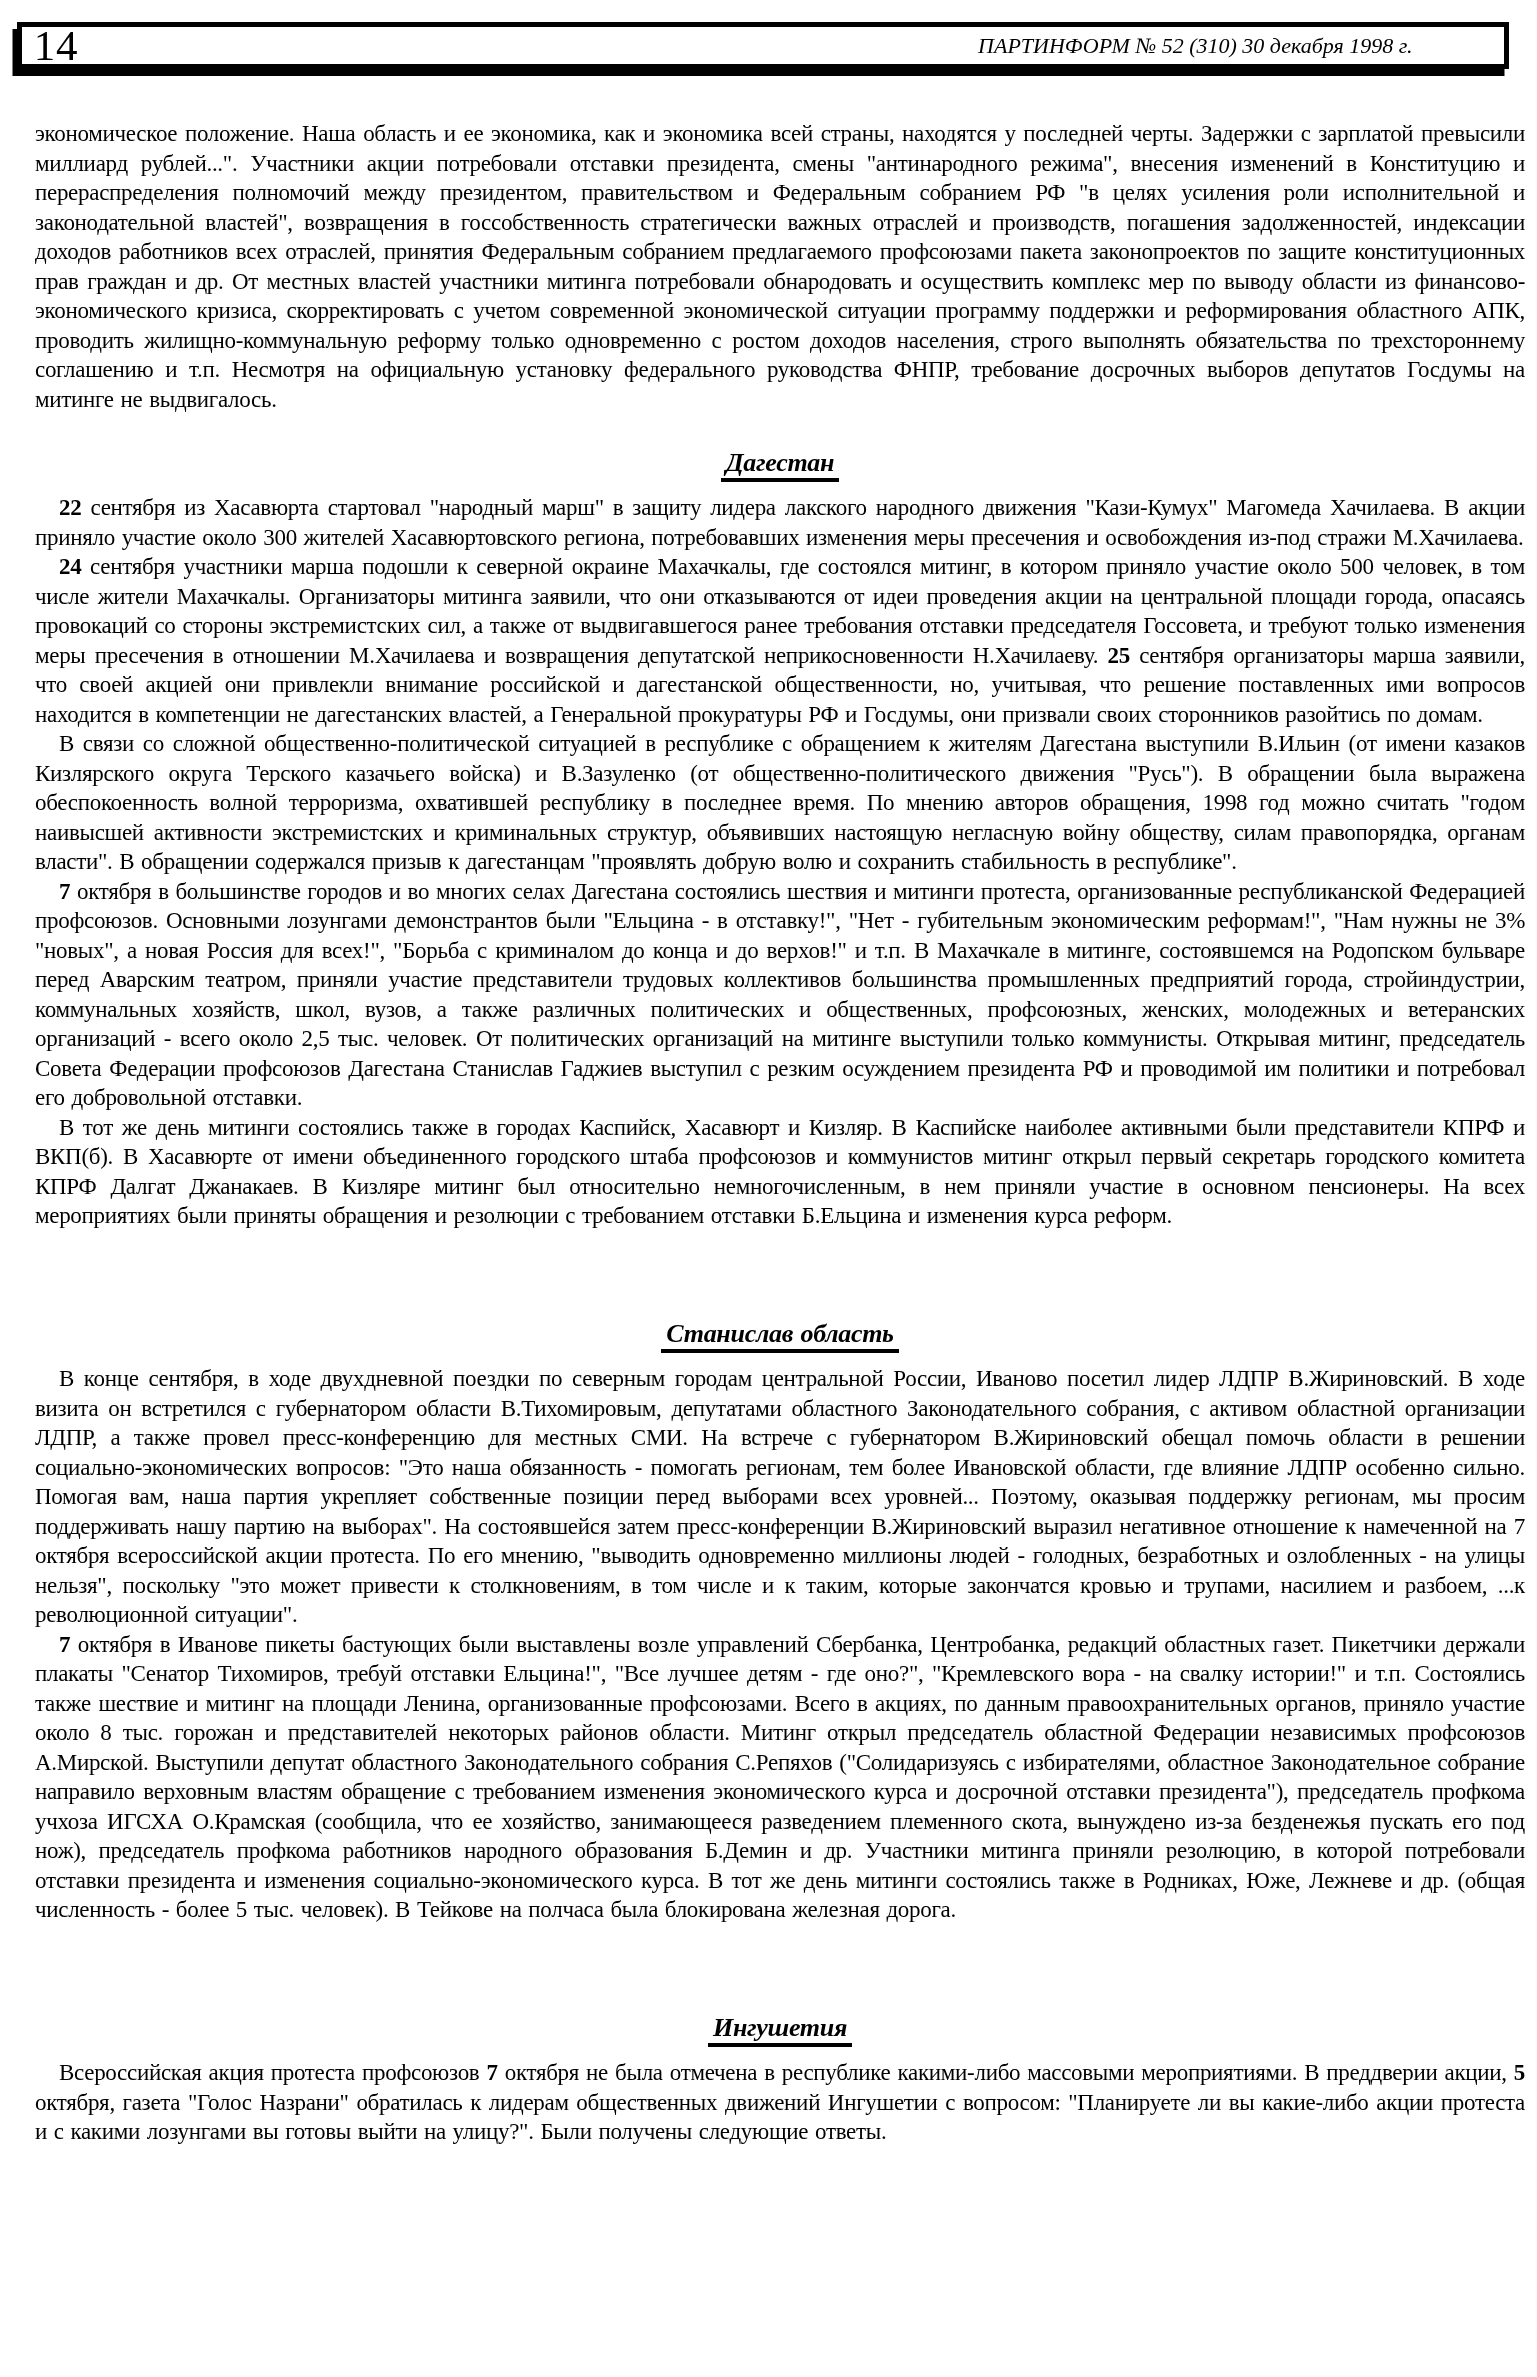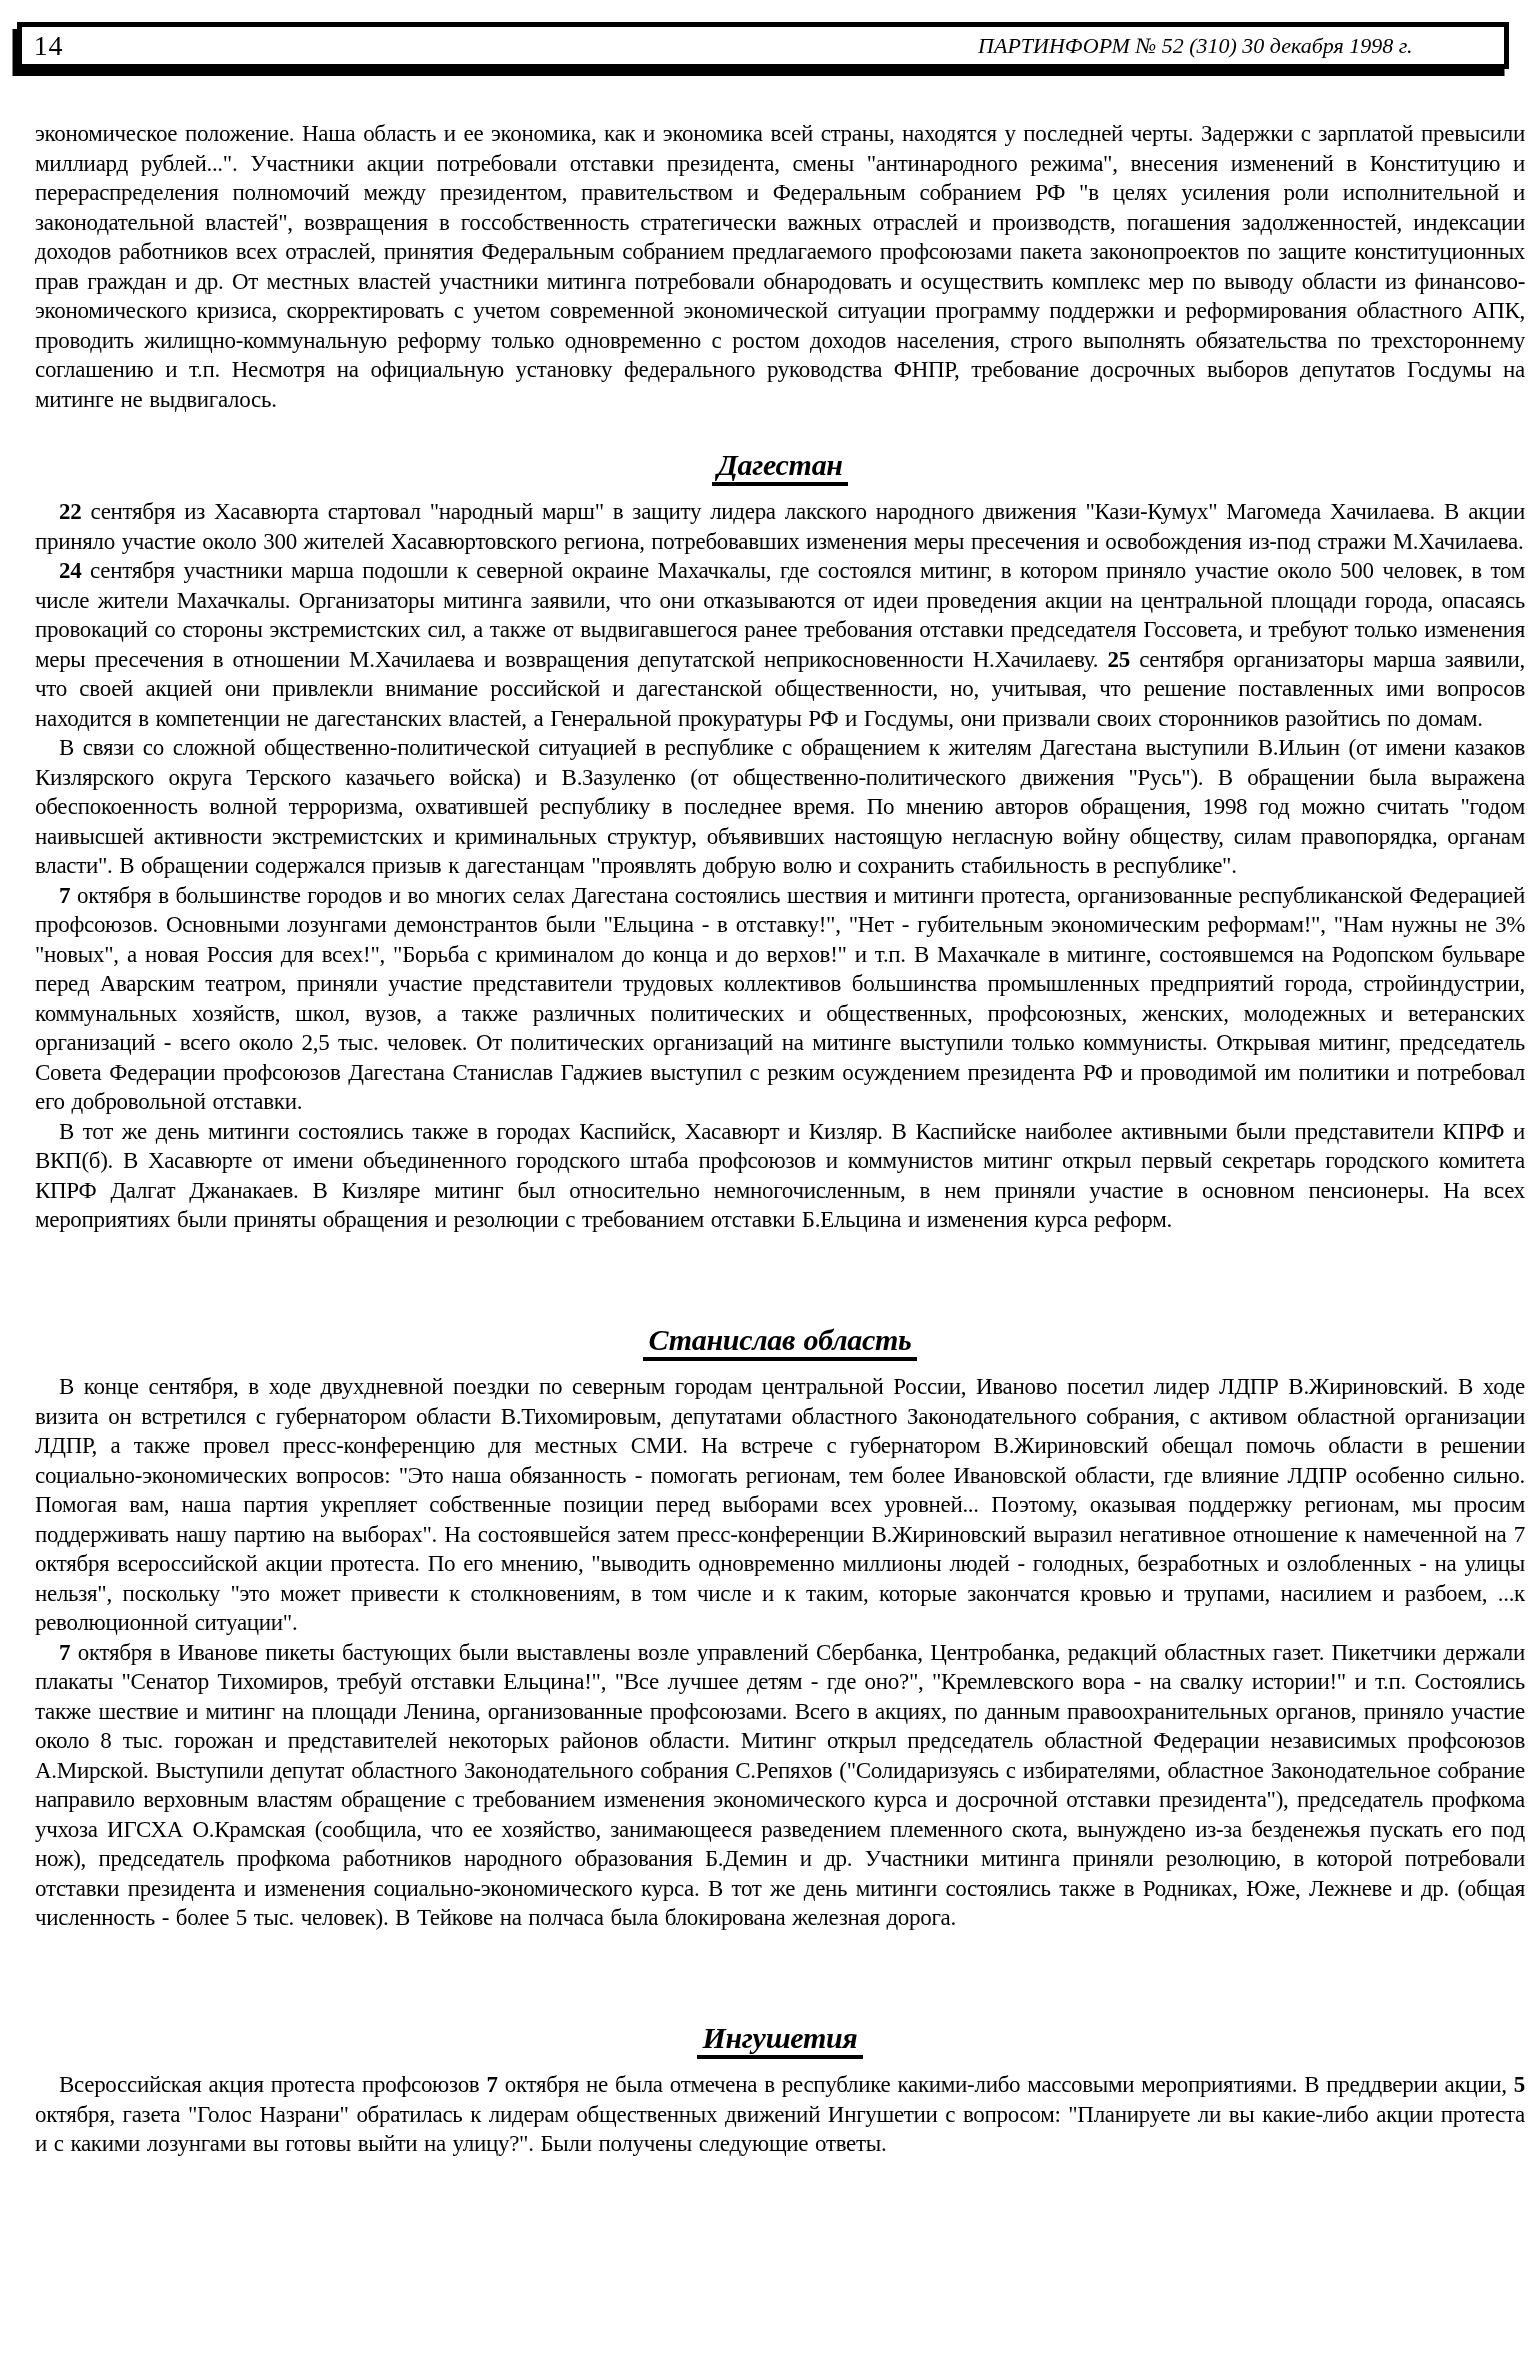--- a/index.html
+++ b/index.html
@@ -16,21 +16,21 @@
     margin: 22px 28px 0 17.3px;
     border: 5.8px solid #000000;
     box-shadow: -4.5px 7px 0 #000000;
     height: 37px;
     display: flex;
     align-items: center;
     padding: 0 11.5px;
     background: #ffffff;
   }
   .page-number {
-    font-size: 28px;
+    font-size: 43px;
     line-height: 1;
     letter-spacing: 0.6px;
   }
   .header-title {
     margin-left: auto;
     font-style: italic;
     font-size: 22px;
     line-height: 1;
     white-space: nowrap;
     padding-right: 80px;
@@ -49,21 +49,21 @@
   .heading-row {
     text-align: center;
     margin: 90px 0 11.5px 0;
     line-height: 1;
   }
   section:nth-of-type(2) .heading-row { margin-top: 36px; }
   .section-heading {
     display: inline-block;
     font-weight: bold;
     font-style: italic;
-    font-size: 30px;
+    font-size: 26px;
     border-bottom: 4.5px solid #000000;
     padding: 0 5.1px 1.9px 5.1px;
   }
 </style>
 </head>
 <body>
 
 <div class="page">
 
   <div class="header-box">

